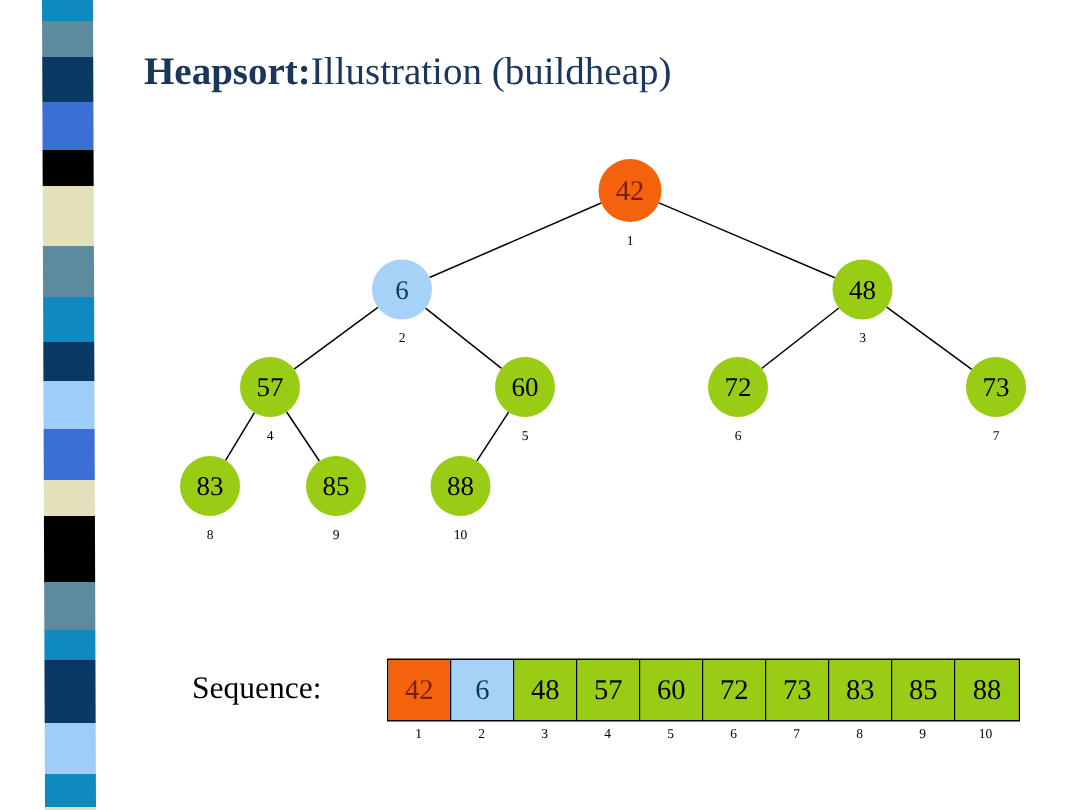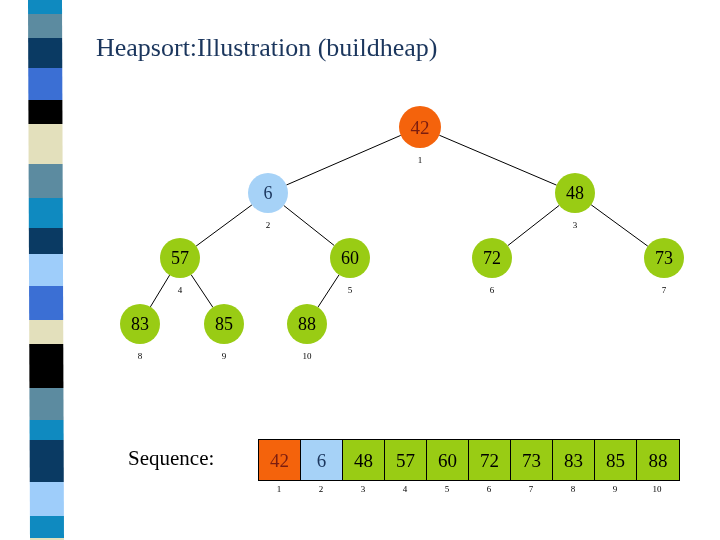--- a/index.html
+++ b/index.html
@@ -36,21 +36,21 @@
     position: absolute;
     left: 96px;
     top: 33px;
     width: 580px;
     font-family: "Liberation Serif", serif;
     font-size: 26px;
     color: #1b365d;
     letter-spacing: 0px;
     white-space: nowrap;
   }
-  #title .t-strong { font-weight: normal; }
+  #title .t-strong { font-weight: bold; }
 
   
   #tree-svg {
     position: absolute;
     left: 0;
     top: 0;
     width: 720px;
     height: 400px;
   }
 

